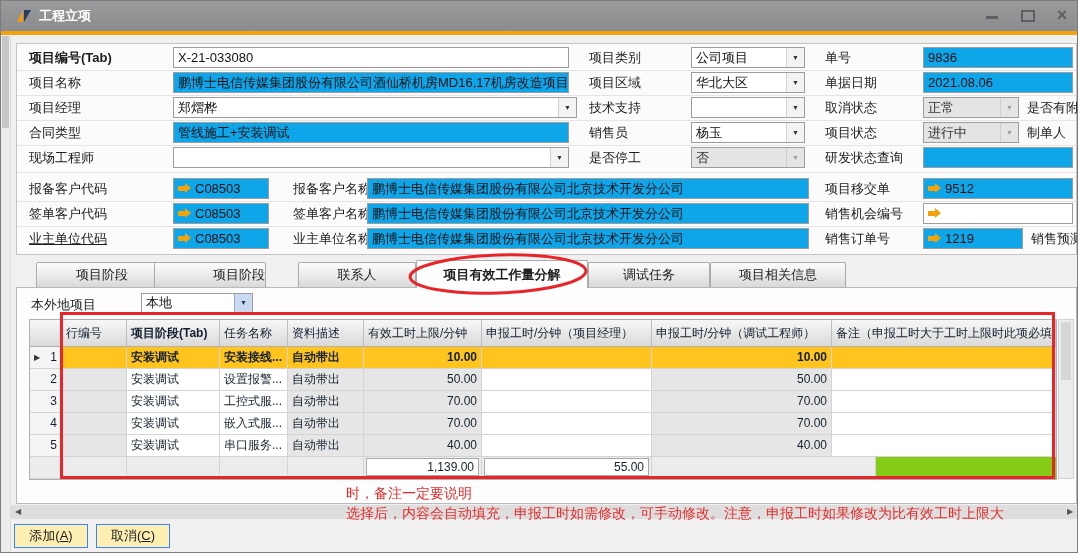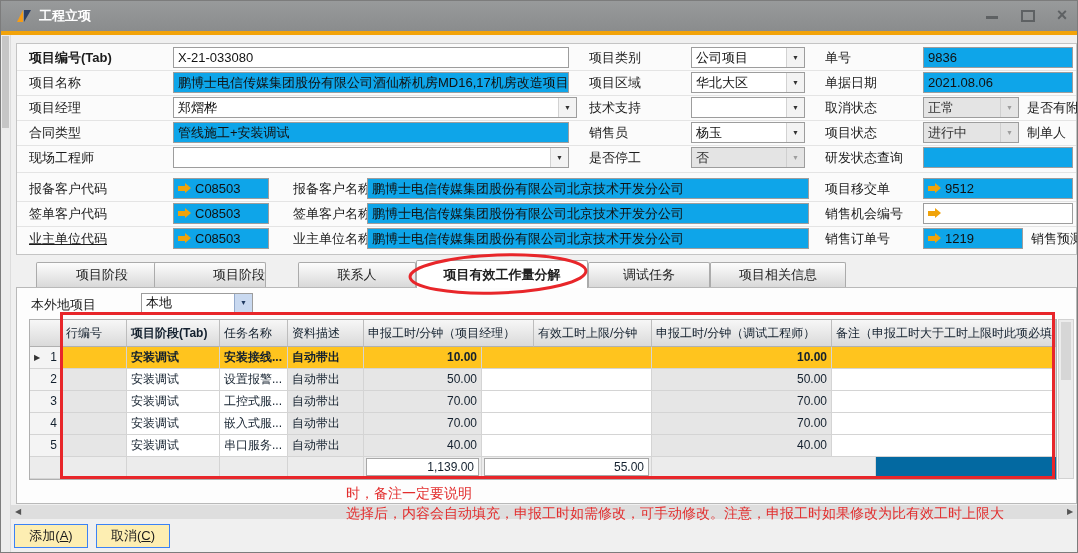--- a/index.html
+++ b/index.html
@@ -41,21 +41,21 @@
   .dd-blue .dd-btn{background:#c9d9f0;border-left:1px solid #94aacc;color:#1f3a60;}
   .link-arrow{position:relative;display:inline-block;width:13px;height:11px;margin:4px 4px 0 0;vertical-align:top;}
   .link-arrow::before{content:"";position:absolute;left:0;top:3px;width:7px;height:5px;background:#f0a30a;}
   .link-arrow::after{content:"";position:absolute;left:7px;top:0;width:0;height:0;
                      border-left:6px solid #f0a30a;border-top:5.5px solid transparent;border-bottom:5.5px solid transparent;}
   
   .tab{position:absolute;top:261px;height:25px;background:linear-gradient(#fdfdfd,#d9d9d9);border:1px solid #ababab;border-bottom:none;
        box-sizing:border-box;text-align:center;font-size:13px;line-height:23px;color:#222;border-radius:2px 2px 0 0;cursor:pointer;z-index:3;}
   .tab.active{top:259px;height:28px;background:#fff;font-weight:bold;line-height:27px;z-index:5;}
   
-  .grid{position:absolute;left:28px;top:318px;width:1026px;font-size:12px;border:1px solid #b0b0b0;z-index:2;background:#0369a1;}
+  .grid{position:absolute;left:28px;top:318px;width:1026px;font-size:12px;border:1px solid #b0b0b0;z-index:2;background:#84cc16;}
   .grow{display:flex;}
   .grow .c{box-sizing:border-box;border-right:1px solid #d4d4d4;border-bottom:1px solid #d4d4d4;
            padding:0 4px;line-height:21px;height:22px;overflow:hidden;white-space:nowrap;color:#13202e;}
   .ghead .c{height:27px;line-height:26px;background:linear-gradient(#f7f7f7,#dadada);border-right:1px solid #bdbdbd;border-bottom:1px solid #b0b0b0;}
   .ci{width:32px;background:#f4f4f4;display:flex;justify-content:space-between;}
   .c1{width:65px;} .c2{width:93px;} .c3{width:68px;} .c4{width:76px;}
   .c5{width:118px;} .c6{width:170px;} .c7{width:180px;} .c8{width:224px;border-right:none;}
   .bold{font-weight:bold;}
   .num{text-align:right;}
   .g{background:#e6e6e6;} .wht{background:#fff;}
@@ -228,22 +228,22 @@
     <span class="dd-btn" style="line-height:18px;">▼</span>
   </div>
 
   <div class="grid">
     <div class="grow ghead">
       <div class="c ci"></div>
       <div class="c c1">行编号</div>
       <div class="c c2 bold">项目阶段(Tab)</div>
       <div class="c c3">任务名称</div>
       <div class="c c4">资料描述</div>
+      <div class="c c5">有效工时上限/分钟</div>
       <div class="c c6">申报工时/分钟（项目经理）</div>
-      <div class="c c5">有效工时上限/分钟</div>
       <div class="c c7">申报工时/分钟（调试工程师）</div>
       <div class="c c8">备注（申报工时大于工时上限时此项必填）</div>
     </div>
 
     <div class="grow sel">
       <div class="c ci">
           <span class="marker">▶</span>
           <span class="rn">1</span>
         </div>
       <div class="c c1"></div>

